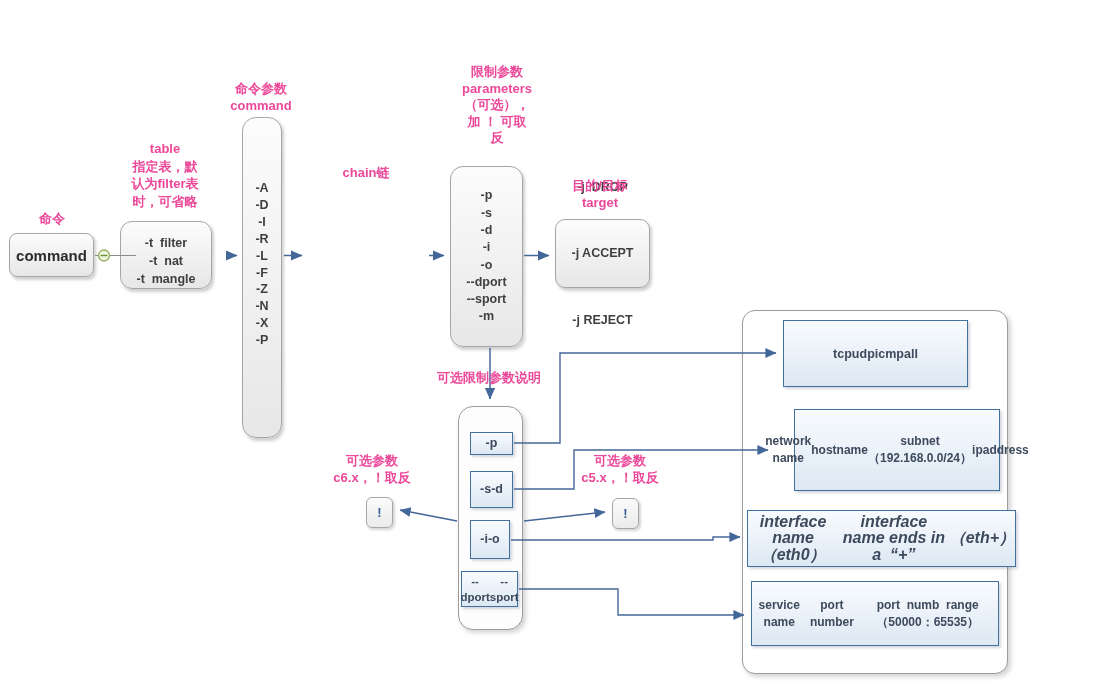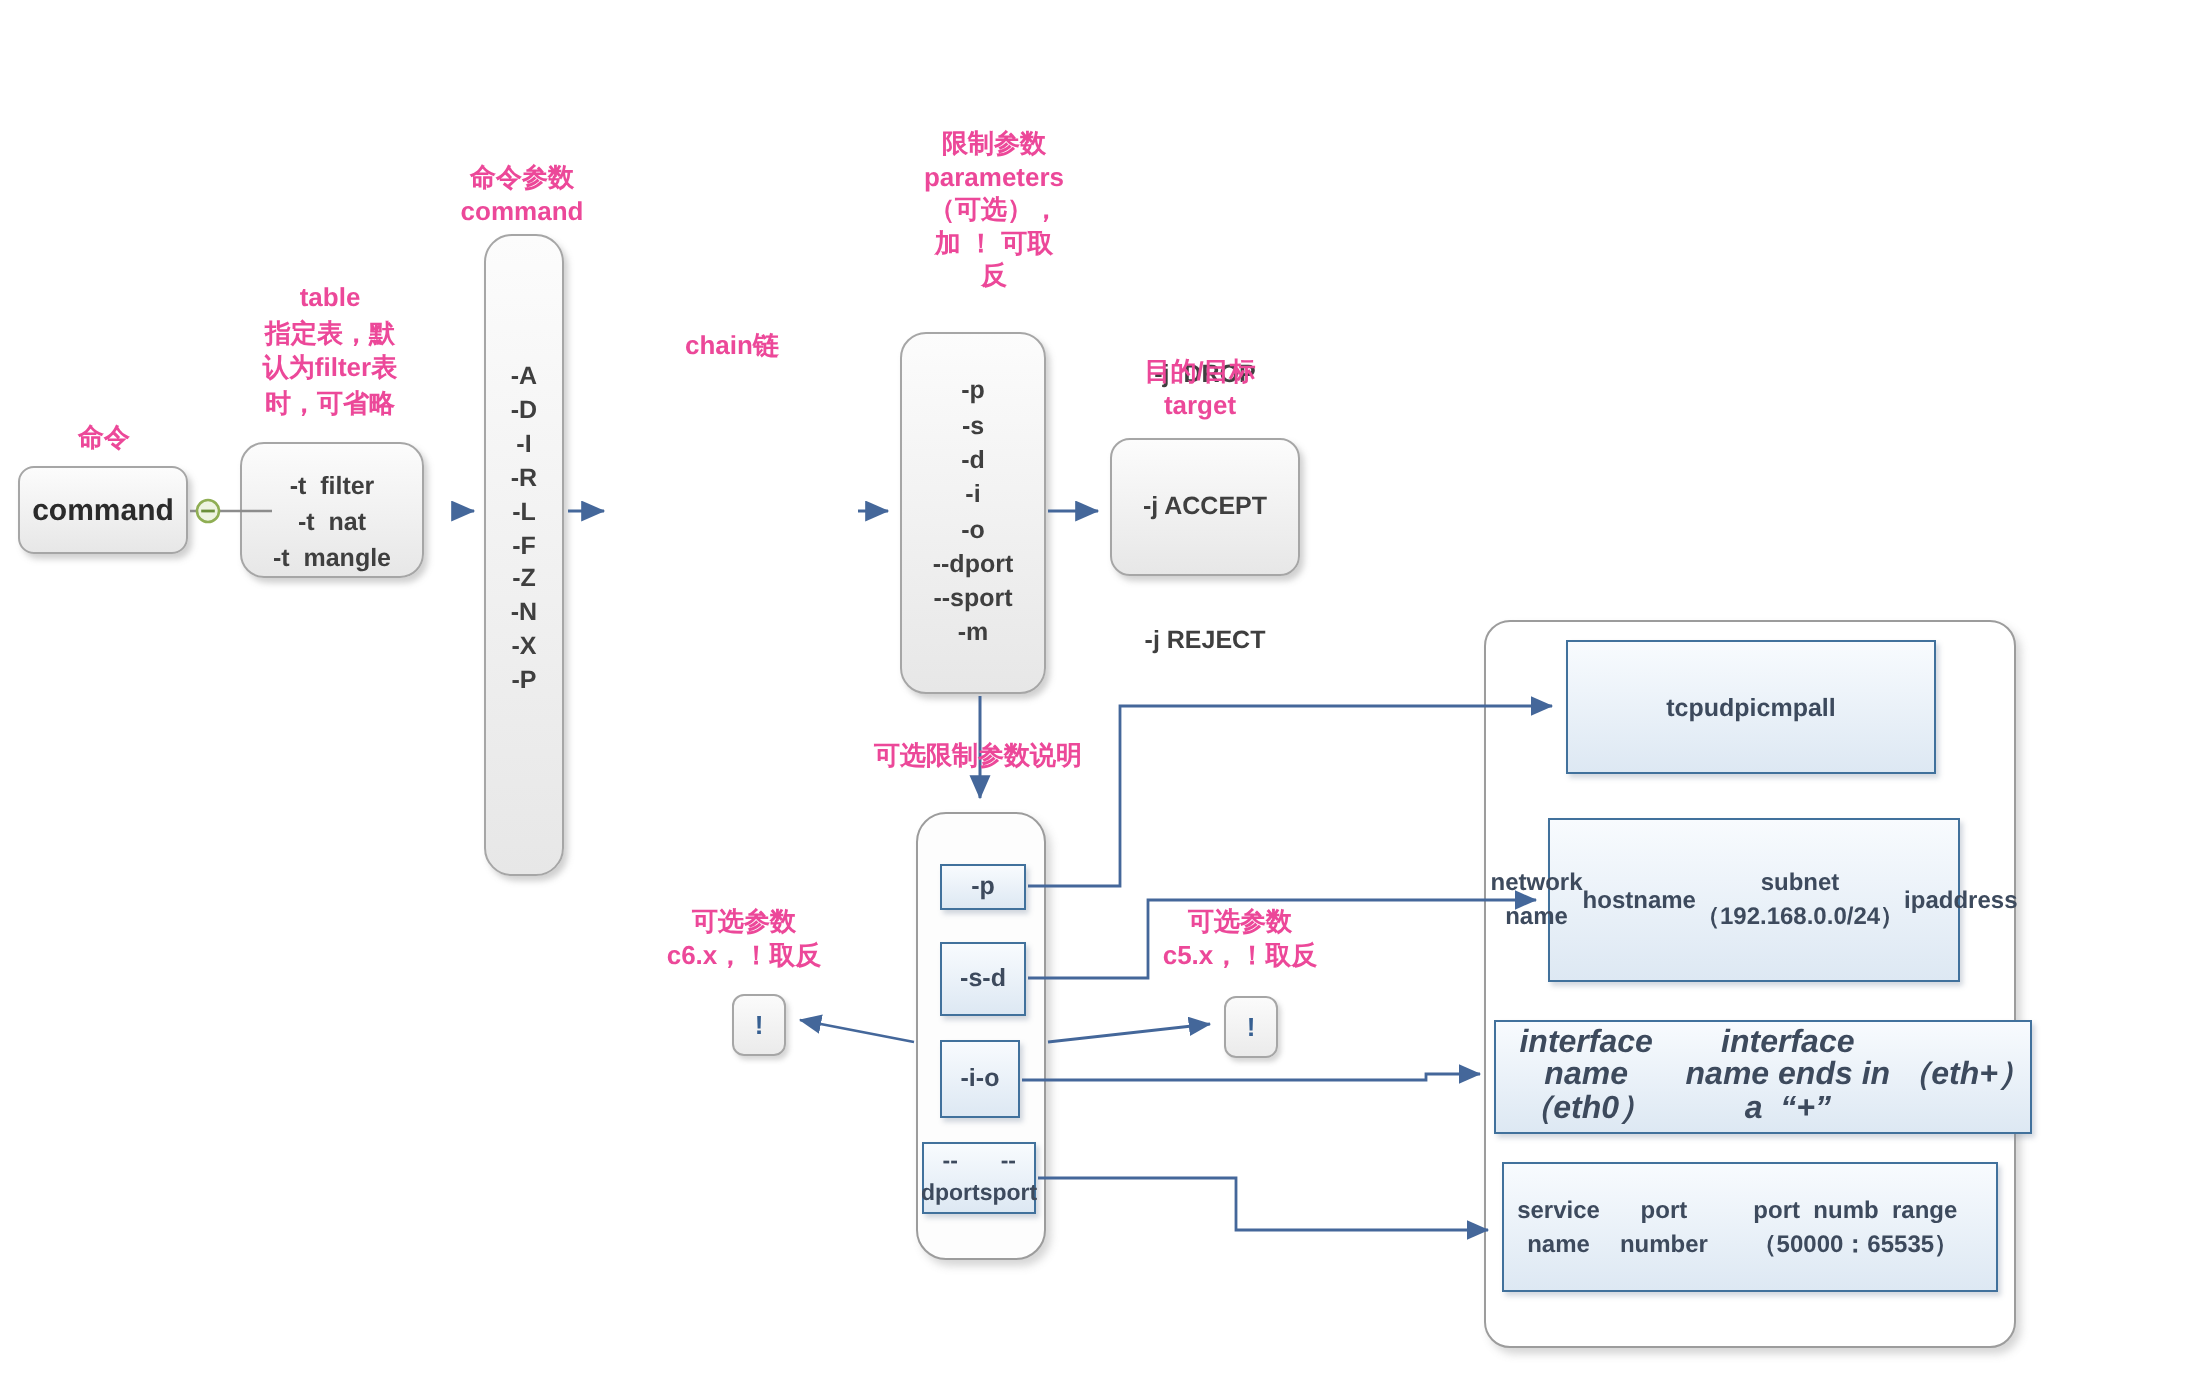--- a/index.html
+++ b/index.html
@@ -147,21 +147,21 @@
 
   <div class="container" style="left:742px;top:310px;width:266px;height:364px;border-radius:13px;background:#ffffff;"></div>
 
   <div class="bluebox" style="left:783px;top:320px;width:185px;height:67px;line-height:16px;">
       <div>tcp</div>
       <div>udp</div>
       <div>icmp</div>
       <div>all</div>
     </div>
 
-  <div class="bluebox" style="left:774px;top:409px;width:206px;height:82px;line-height:17px;font-size:12px;">
+  <div class="bluebox" style="left:794px;top:409px;width:206px;height:82px;line-height:17px;font-size:12px;">
       <div>network  name</div>
       <div>hostname</div>
       <div>subnet（192.168.0.0/24）</div>
       <div>ipaddress</div>
     </div>
 
   <div class="bluebox" style="left:747px;top:510px;width:269px;height:57px;line-height:16.5px;font-size:16px;font-style:italic;">
       <div>interface  name（eth0）</div>
       <div>interface  name ends in a  “+”</div>
       <div>（eth+）</div>

